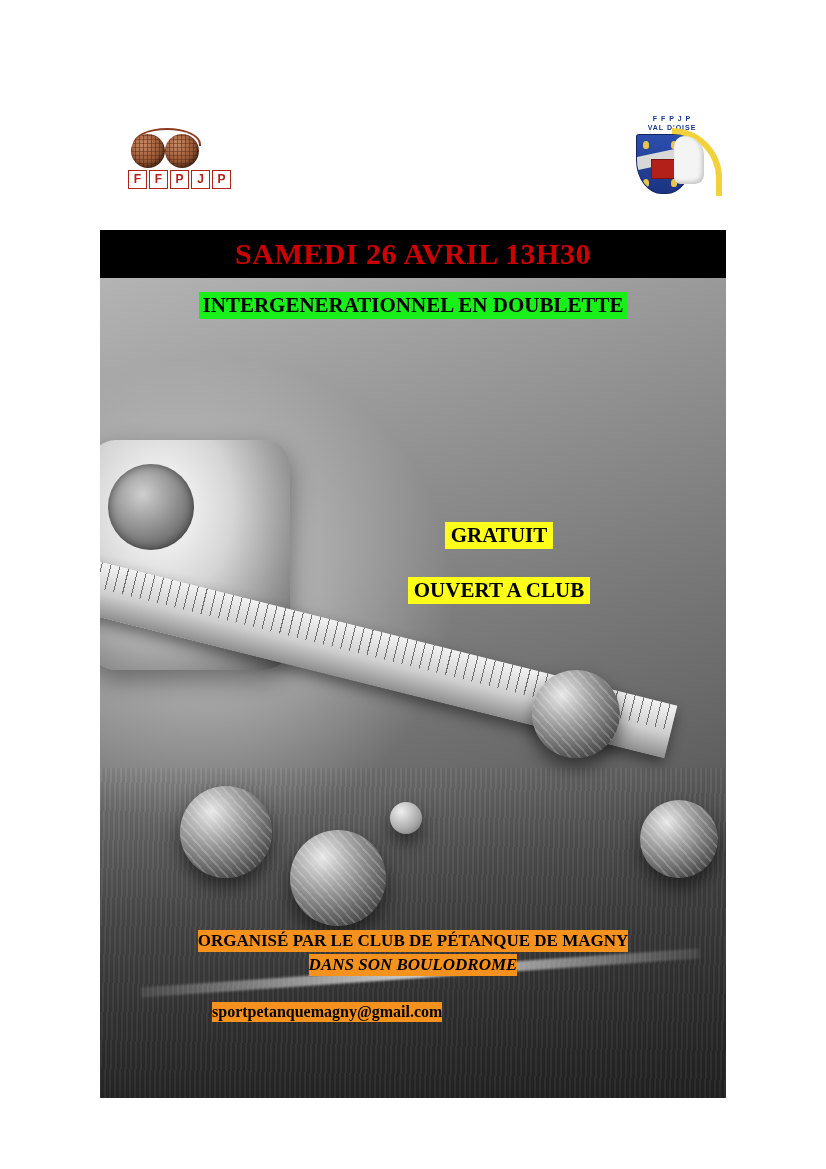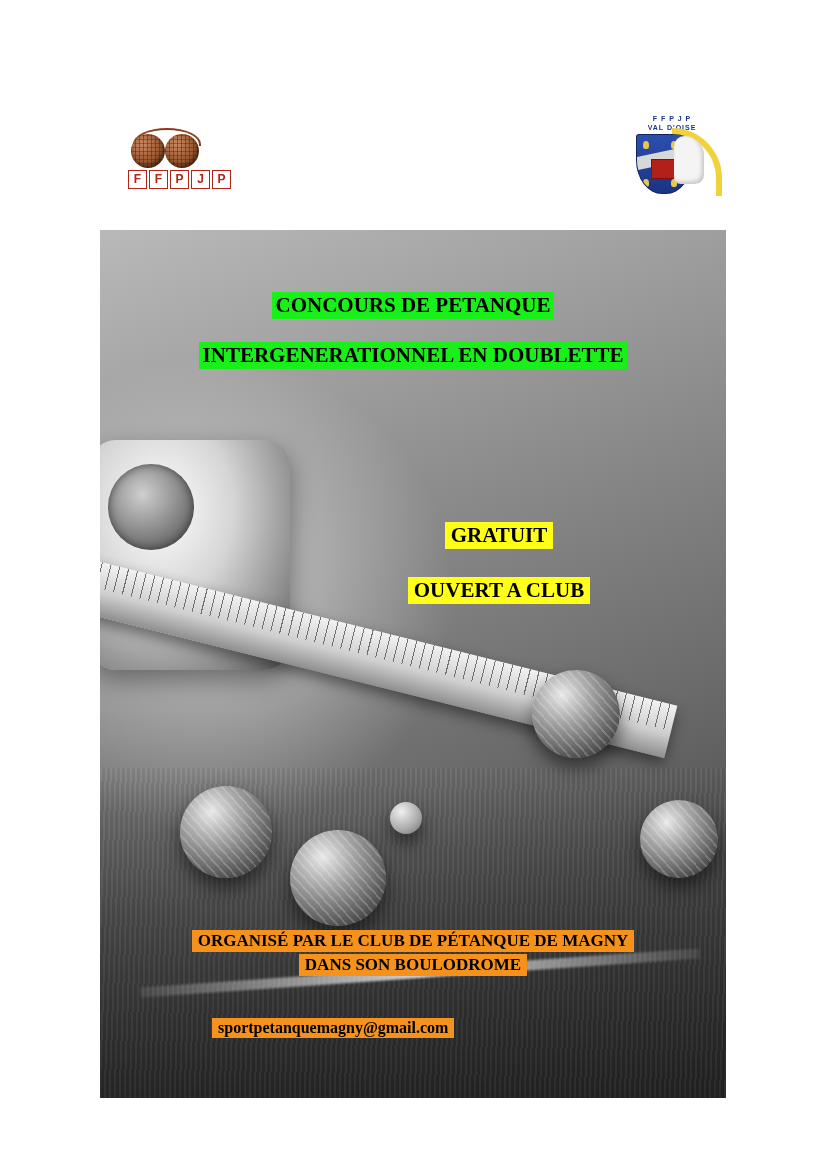--- a/index.html
+++ b/index.html
@@ -311,34 +311,34 @@
     top: 700px;
     width: 626px;
     text-align: center;
   }
   .hl-orange {
     display: inline-block;
     background: #f5921e;
     color: #000000;
     font-size: 17px;
     font-weight: bold;
-    padding: 1px 6px;
+    padding: 1px 0;
     white-space: nowrap;
   }
-  .org-block .o2 { margin-top: 2px; }
+  .org-block .o2 { margin-top: 2px; font-style: italic; }
 
   .contact-block {
     position: absolute;
     left: 8px;
     top: 768px;
     width: 610px;
     text-align: left;
   }
   .contact-block .c1 { margin-left: 0; }
-  .contact-block .c2 { margin-top: 20px; margin-left: 104px; }
+  .contact-block .c2 { margin-top: 4px; margin-left: 104px; }
   .hl-orange.small { font-size: 16px; }
 </style>
 </head>
 <body>
 
 <div class="logos-row">
 
   <div class="ffpjp-logo">
     <div class="ffpjp-balls">
       <div class="ffpjp-arc"></div>
@@ -384,25 +384,25 @@
     <div class="ruler"></div>
     <div class="ground"></div>
     <div class="line"></div>
     <div class="ball c"></div>
     <div class="ball d"></div>
     <div class="ball a"></div>
     <div class="ball b"></div>
     <div class="ball small"></div>
   </div>
 
+  <div class="title-bar">
+    <div class="title">SAMEDI 26 AVRIL 13H30</div>
+  </div>
 
   <div class="center-block">
-    <div class="line1">
-      <span class="hl-green">CONCOURS DE PETANQUE</span>
-    </div>
     <div class="line2">
       <span class="hl-green">INTERGENERATIONNEL EN DOUBLETTE</span>
     </div>
   </div>
 
   <div class="right-block">
     <div class="r1">
       <span class="hl-yellow">GRATUIT</span>
     </div>
     <div class="r2">

